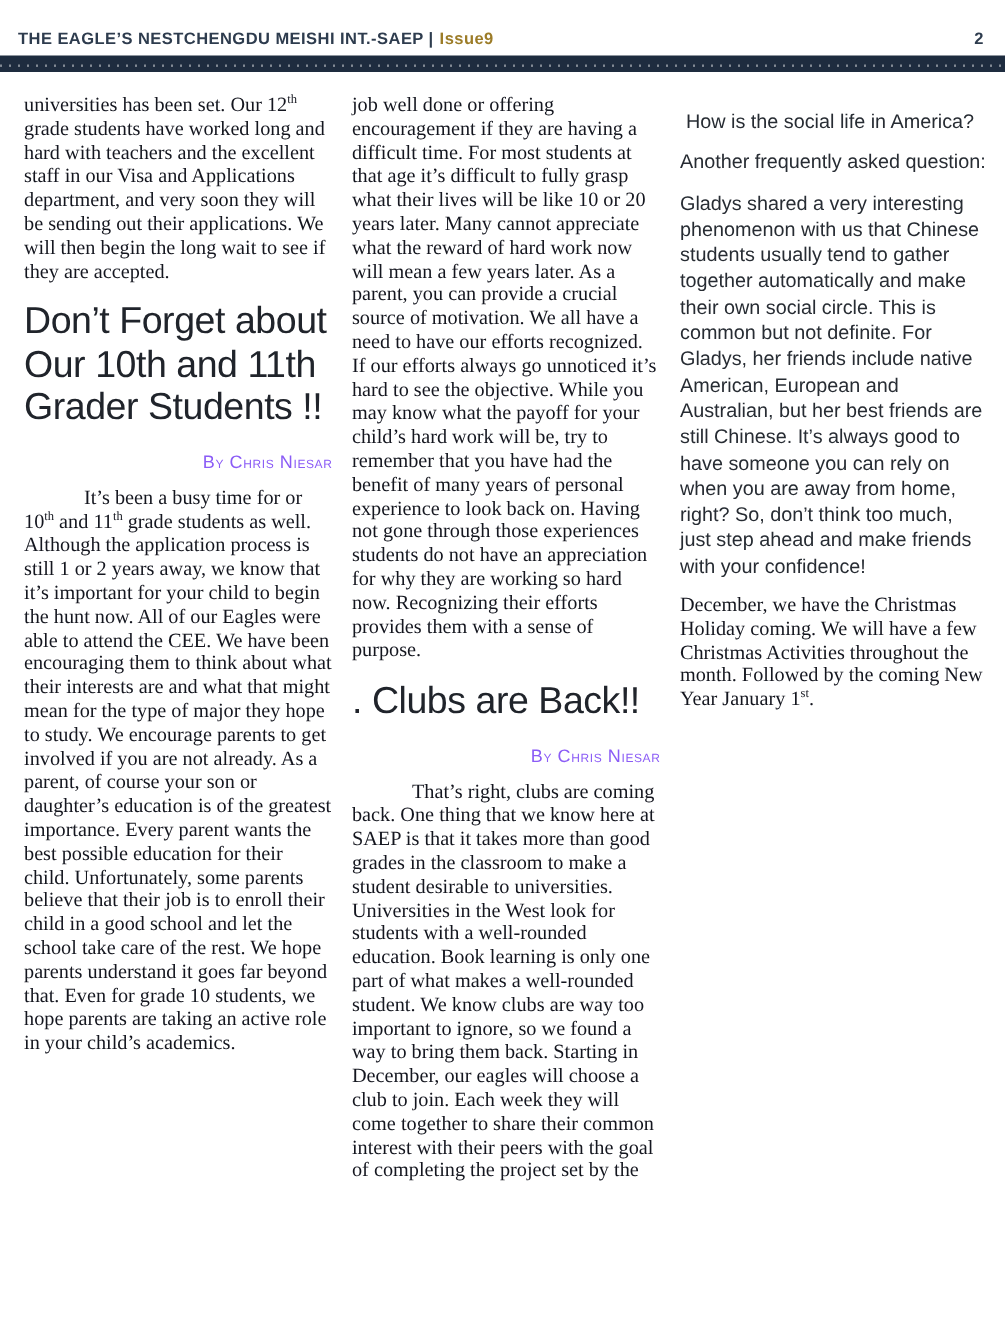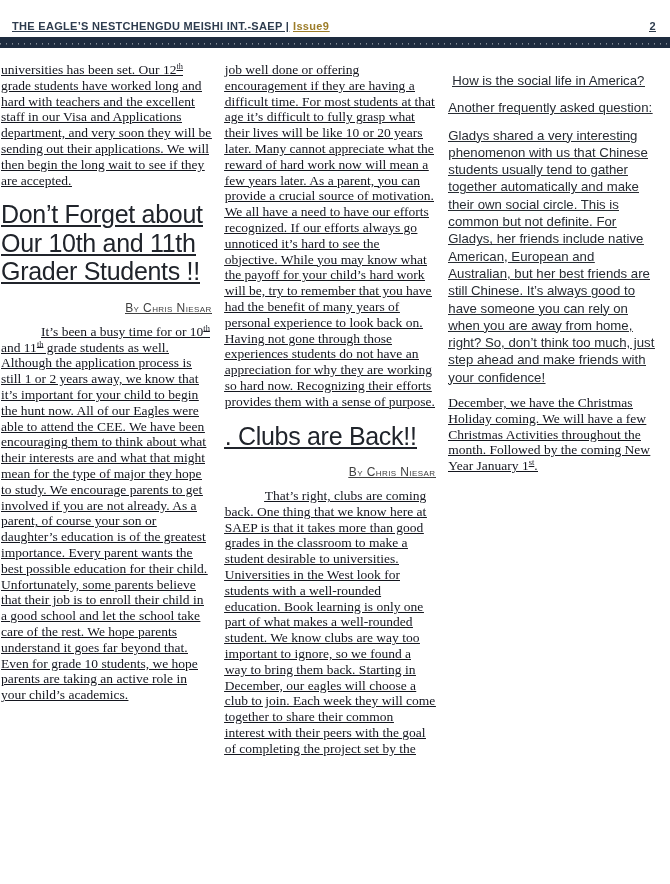--- a/index.html
+++ b/index.html
@@ -1,15 +1,15 @@
 <!DOCTYPE html>
 <html><head>
 <meta charset="utf-8">
 <style>
-  * { box-sizing: border-box; text-decoration: underline; }
+  * { box-sizing: border-box; }
   html, body { margin: 0; padding: 0; }
   body {
     width: 670px; height: 884px;
     background: #ffffff;
     font-family: "Liberation Serif", "DejaVu Serif", serif;
     color: #16181f;
   }
   .page {
     position: relative;
     width: 670px; height: 884px;
@@ -32,21 +32,21 @@
     height: 11px;
     background:
       repeating-linear-gradient(90deg, rgba(255,255,255,0.45) 0 1.2px, transparent 1.2px 6px) 0 60% / 100% 1.6px no-repeat,
       #1e2c3f;
   }
   
   .columns {
     display: grid;
     grid-template-columns: 1fr 1fr 1fr;
     column-gap: 13px;
-    padding: 14px 11px 0 1px;
+    padding: 14px 11px 0 16px;
   }
   .col { min-width: 0; }
   p { margin: 0; }
   .serif {
     font-family: "Liberation Serif", "DejaVu Serif", serif;
     font-size: 13.5px; line-height: 15.8px;
     color: #14161f; text-align: left;
   }
   .sans {
     font-family: "Liberation Sans", "DejaVu Sans", sans-serif;
@@ -59,21 +59,21 @@
     font-weight: 400;
     font-size: 25px; line-height: 28.5px;
     letter-spacing: -0.3px;
     color: #20242b;
     margin: 12px 0 0 0;
   }
   .byline {
     font-family: "Liberation Sans", "DejaVu Sans", sans-serif;
     font-variant: small-caps;
     font-size: 12px; letter-spacing: 0.4px;
-    color: #404040;
+    color: #8b5cf6;
     text-align: right;
     margin-top: 15px;
   }
   .subhead {
     font-family: "Liberation Sans", "DejaVu Sans", sans-serif;
     font-weight: 700;
     font-size: 23px; line-height: 26px;
     color: #15181d;
     margin: 70px 0 0 0;
   }

